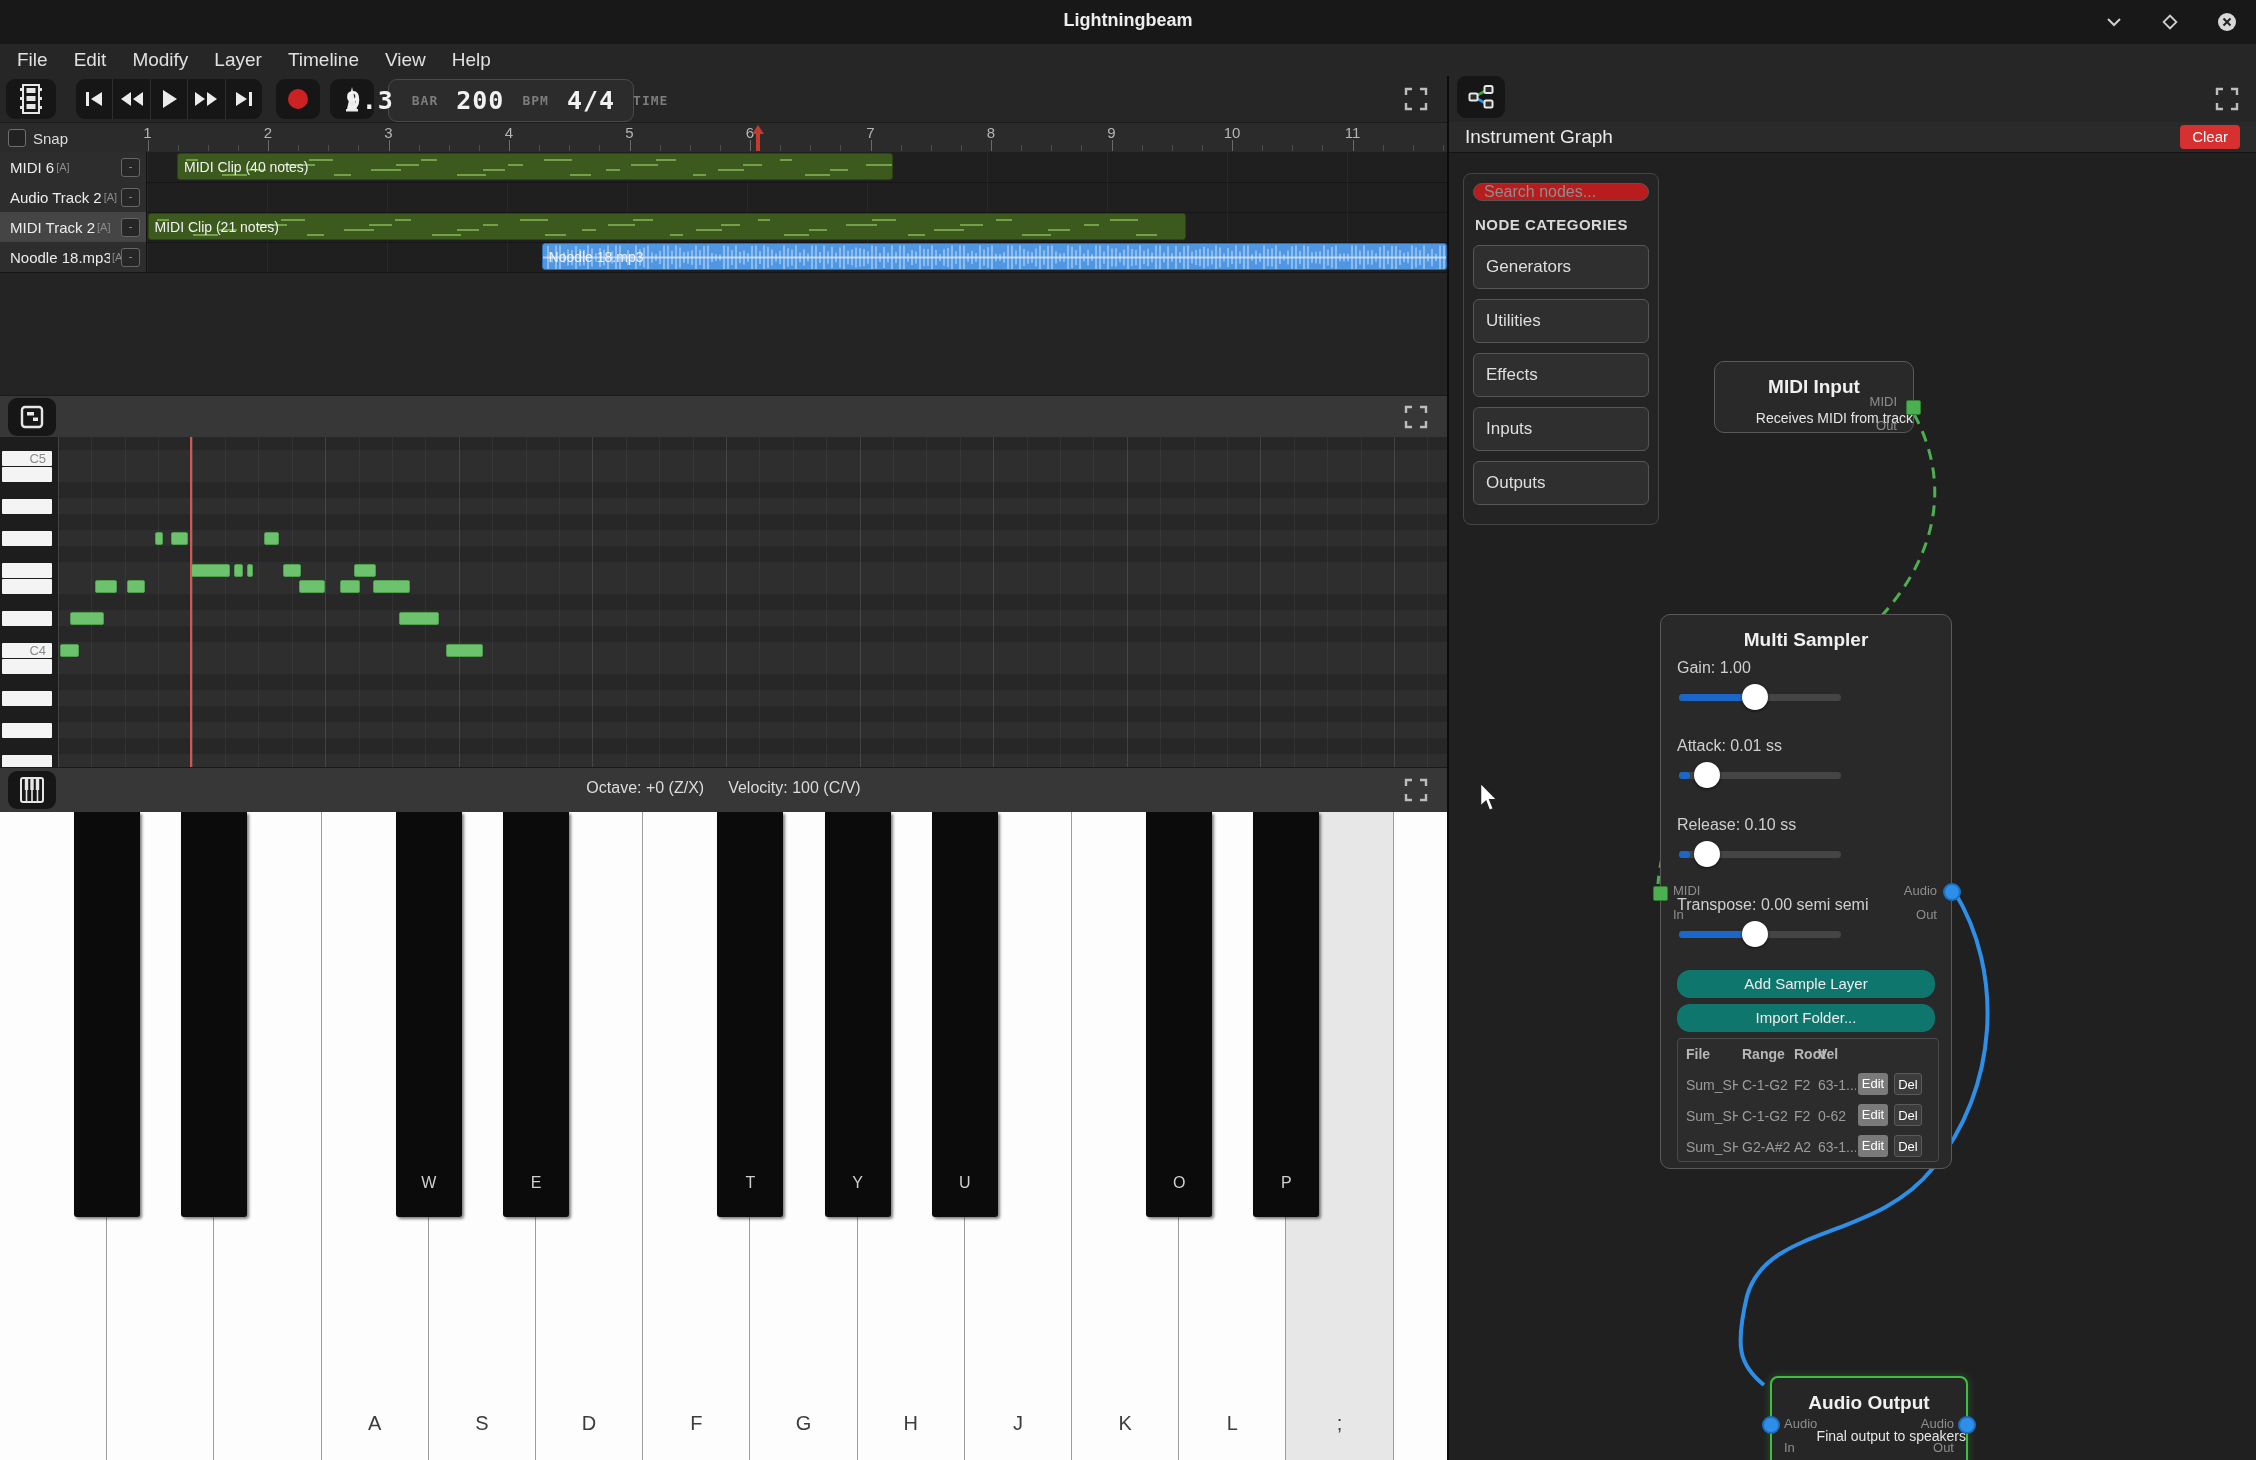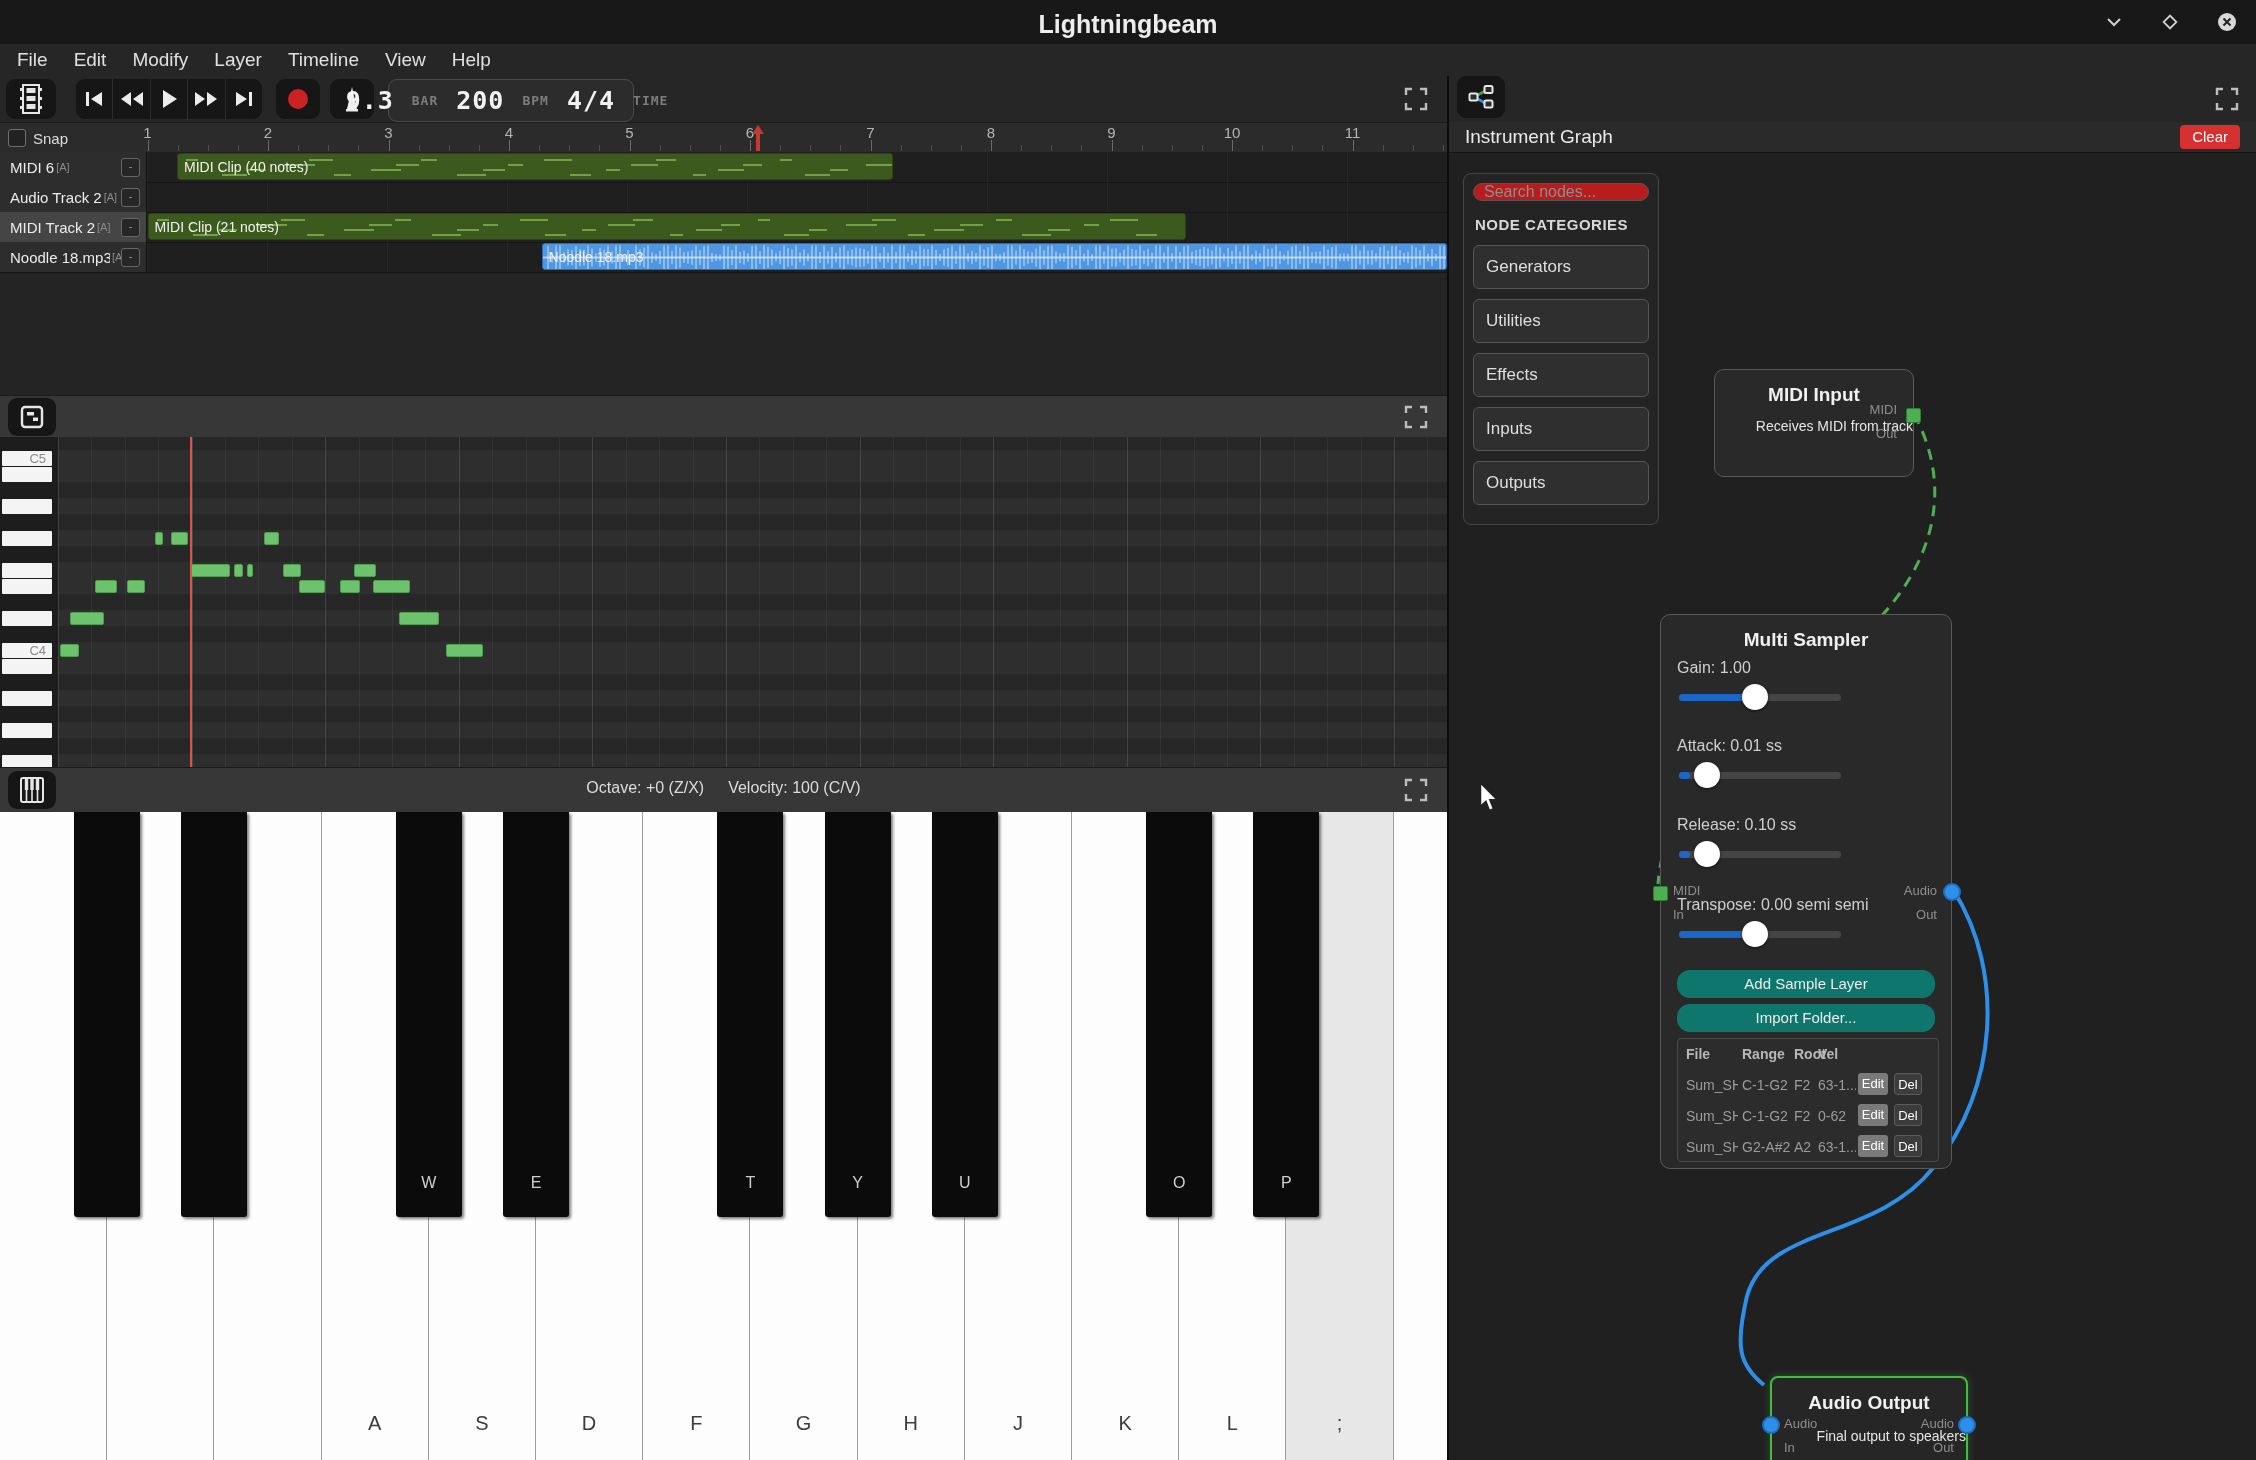--- a/index.html
+++ b/index.html
@@ -1,20 +1,20 @@
 <!DOCTYPE html>
 <html><head>
 <meta charset="utf-8">
 <style>
   html,body{margin:0;padding:0;background:#111;}
   #app{position:relative;width:2256px;height:1460px;background:#1e1e1e;overflow:hidden;
        font-family:"Liberation Sans",sans-serif;color:#ddd;-webkit-font-smoothing:antialiased;}
   
   .titlebar{position:absolute;left:0;top:0;width:100%;height:44px;background:#181818;border-bottom:1px solid #000;}
-  .win-title{position:absolute;left:0;right:0;top:10px;text-align:center;font-size:25px;font-weight:bold;color:#ededed;}
+  .win-title{position:absolute;left:0;right:0;top:10px;text-align:center;font-size:18px;font-weight:bold;color:#ededed;}
   .win-controls{position:absolute;right:18px;top:0;height:44px;display:flex;align-items:center;gap:36px;}
   
   .left-panel{position:absolute;left:0;top:44px;width:1447px;height:1416px;background:#242424;border-right:2px solid #0c0c0c;}
   .right-panel{position:absolute;left:1449px;top:44px;width:807px;height:1416px;background:#202020;}
   
   .menubar{position:absolute;left:0;top:0;width:100%;height:32px;background:#262626;display:flex;align-items:center;padding-left:4px;}
   .menu-item{padding:0 13px;font-size:19px;color:#e0e0e0;line-height:32px;}
   .toolbar{position:absolute;left:0;top:32px;width:100%;height:46px;background:#262626;}
   .tool-btn{position:absolute;background:#161616;border-radius:9px;display:flex;align-items:center;justify-content:center;}
   .transport{position:absolute;left:76px;top:3px;width:186px;height:40px;background:#161616;border-radius:9px;display:flex;}
@@ -875,21 +875,21 @@
         <div class="cat-title">NODE CATEGORIES</div>
         <div id="catlist">
             <div class="cat-btn">Generators</div>
             <div class="cat-btn">Utilities</div>
             <div class="cat-btn">Effects</div>
             <div class="cat-btn">Inputs</div>
             <div class="cat-btn">Outputs</div>
           </div>
       </div>
 
-      <div class="node" style="left:265px;top:216px;width:200px;height:108px;">
+      <div class="node" style="left:265px;top:208px;width:200px;height:72px;">
         <div class="node-title" style="top:14px;">MIDI Input</div>
         <div class="node-sub" style="top:48px;">Receives MIDI from track</div>
         <div class="port-label" style="right:16px;top:32px;">MIDI</div>
         <div class="port-label" style="right:16px;top:56px;">Out</div>
         <div class="port-square" style="right:-8px;top:38px;"></div>
       </div>
 
       <div class="node" style="left:211px;top:461px;width:292px;height:555px;">
         <div class="node-title" style="top:14px;">Multi Sampler</div>
         <div id="samplerparams">

